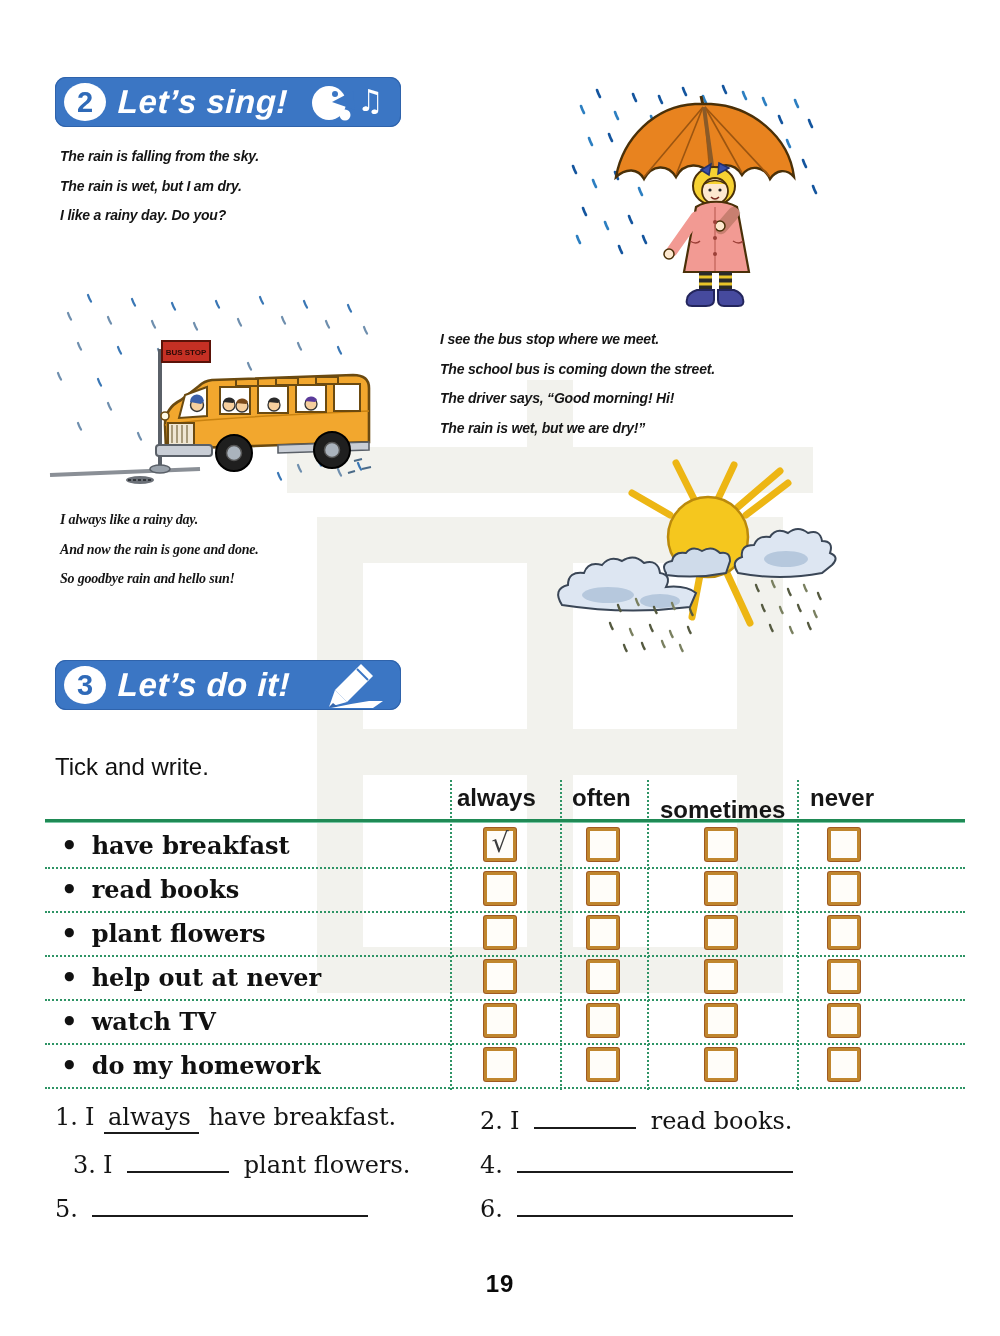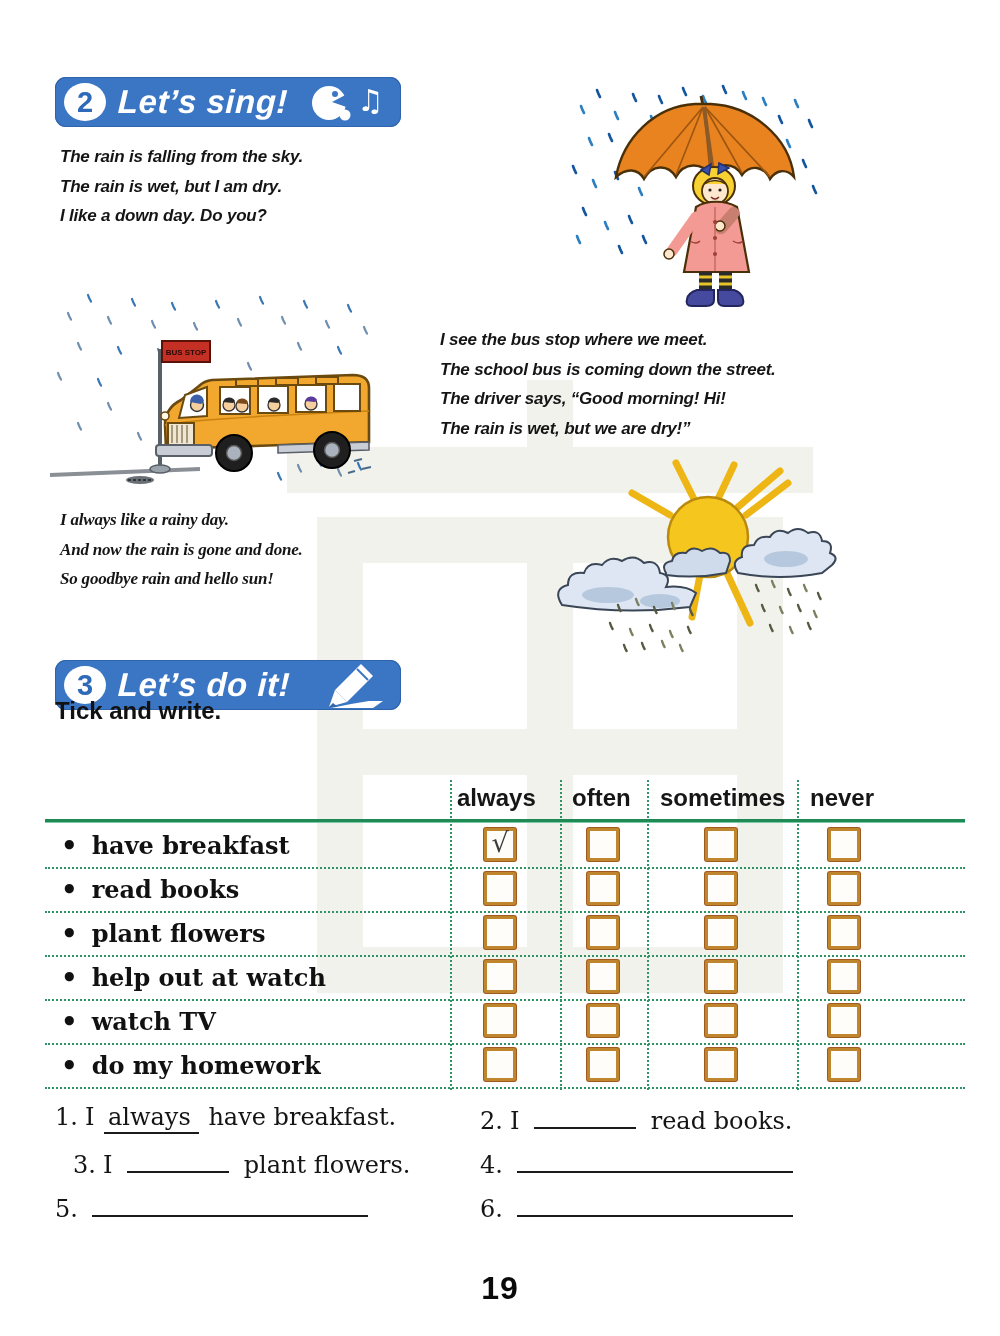--- a/index.html
+++ b/index.html
@@ -14,24 +14,24 @@
   .banner{position:absolute;left:55px;width:346px;height:50px;background:#3b76c4;
           border-radius:11px;display:flex;align-items:center;box-shadow:0 0 0 1px #2f63ab inset;}
   .badge{width:42px;height:38px;background:#ffffff;border-radius:50%;margin-left:9px;
          display:flex;align-items:center;justify-content:center;
          color:#2f6ab8;font-weight:800;font-size:29px;}
   .banner-title{color:#ffffff;font-weight:800;font-size:33px;margin-left:12px;letter-spacing:.5px;
                 font-style:italic;transform:skewX(-2deg);white-space:nowrap;}
   .banner-icon{position:absolute;right:10px;top:3px;}
 
   
-  .stanza{position:absolute;font-style:italic;font-weight:700;font-size:17px;line-height:29.5px;
+  .stanza{position:absolute;font-style:italic;font-weight:700;font-size:14px;line-height:29.5px;
           letter-spacing:-0.2px;color:#151515;}
 
-  .instruction{position:absolute;left:55px;top:697px;font-weight:700;font-size:24px;color:#111;}
+  .instruction{position:absolute;left:55px;top:753px;font-weight:400;font-size:24px;color:#111;}
 
   
   .tbl{position:absolute;left:45px;top:780px;width:920px;height:312px;}
   .tbl-header{position:absolute;top:4px;font-size:24px;font-weight:600;color:#161616;letter-spacing:0;}
   .tbl-solidline{position:absolute;left:0;top:39px;width:920px;height:3px;background:#1f8a55;
                  box-shadow:0 1px 0 #7ec9a8;}
   .vline{position:absolute;top:0;height:310px;width:0;border-left:2px dotted #2e9465;}
   .trow{position:absolute;left:0;width:920px;height:44px;border-bottom:2px dotted #2e9465;}
   .rowlab{position:absolute;left:16px;top:0;height:44px;display:flex;align-items:center;
           font-family:"DejaVu Serif","Liberation Serif",serif;font-weight:700;font-size:24px;color:#111;}
@@ -45,21 +45,21 @@
   
   .ex{position:absolute;font-family:"DejaVu Serif","Liberation Serif",serif;font-size:24px;
       color:#141414;white-space:nowrap;}
   .ex .num{margin-right:7px;}
   .answer{border-bottom:2.5px solid #1b1b1b;padding:0 8px 1px 4px;margin:0 2px;}
   .blank{display:inline-block;height:1em;border-bottom:2.5px solid #1b1b1b;margin:0 7px;}
   .blank.short{width:102px;}
   .blank.long{width:276px;}
 
   .pagenum{position:absolute;left:0;top:1270px;width:1000px;text-align:center;
-           font-weight:800;font-size:32px;color:#0a0a0a;letter-spacing:1px;}
+           font-weight:800;font-size:24px;color:#0a0a0a;letter-spacing:1px;}
 </style>
 </head>
 <body>
 
 <div class="page">
 
   <svg class="watermark" width="700" height="720" viewBox="0 0 700 720">
     <g fill="none" stroke="#f2f2ed" stroke-width="46" stroke-linecap="square">
       <path d="M120,90 H 600"></path>
       <path d="M360,20 V 90"></path>
@@ -77,21 +77,21 @@
       <polygon points="25,22 46,11 48,30" fill="#3b76c4"></polygon>
       <circle cx="38" cy="35" r="5.5" fill="#ffffff"></circle>
       <circle cx="28" cy="14" r="3" fill="#3b76c4"></circle>
       <text x="50" y="31" font-family="DejaVu Sans, sans-serif" font-size="30" fill="#ffffff">♫</text>
     </svg>
   </div>
 
   <div class="stanza" style="left:60px;top:142px;">
     <div>The rain is falling from the sky.</div>
     <div>The rain is wet, but I am dry.</div>
-    <div>I like a down day. Do you?</div>
+    <div>I like a rainy day. Do you?</div>
   </div>
 
   <svg class="abs" style="left:563px;top:76px;" width="262" height="232" viewBox="0 0 262 232">
     <defs>
         <path id="bd" d="M0,0 q1.2,3.8 3,7" stroke-linecap="round" fill="none"></path>
       </defs>
     <g stroke="#2d7fc1" stroke-width="2.6">
       <use href="#bd" x="18" y="30"></use>
         <use href="#bd" x="52" y="36"></use>
         <use href="#bd" x="88" y="40"></use>
@@ -356,21 +356,21 @@
       <polygon points="12,40 17,44 8,44" fill="#3567ad"></polygon>
       <polygon points="10,45 52,45 62,38 48,38 30,41" fill="#ffffff"></polygon>
     </svg>
   </div>
 
   <div class="instruction">Tick and write.</div>
 
   <div class="tbl">
     <div class="tbl-header" style="left:412px;">always</div>
     <div class="tbl-header" style="left:527px;">often</div>
-    <div class="tbl-header" style="left:615px;">sometimes</div>
+    <div class="tbl-header" style="left:615px;margin-top:12px;">sometimes</div>
     <div class="tbl-header" style="left:765px;">never</div>
 
     <div class="vline" style="left:405px;"></div>
     <div class="vline" style="left:515px;"></div>
     <div class="vline" style="left:602px;"></div>
     <div class="vline" style="left:752px;"></div>
 
     <div class="tbl-solidline"></div>
 
     <div class="trow" style="top:43px;">
@@ -399,21 +399,21 @@
         <span>plant flowers</span>
         </div>
       <div class="cbox c0"></div>
       <div class="cbox c1"></div>
       <div class="cbox c2"></div>
       <div class="cbox c3"></div>
     </div>
     <div class="trow" style="top:175px;">
       <div class="rowlab">
           <span class="bullet">•</span>
-        <span>help out at watch</span>
+        <span>help out at never</span>
         </div>
       <div class="cbox c0"></div>
       <div class="cbox c1"></div>
       <div class="cbox c2"></div>
       <div class="cbox c3"></div>
     </div>
     <div class="trow" style="top:219px;">
       <div class="rowlab">
           <span class="bullet">•</span>
         <span>watch TV</span>

